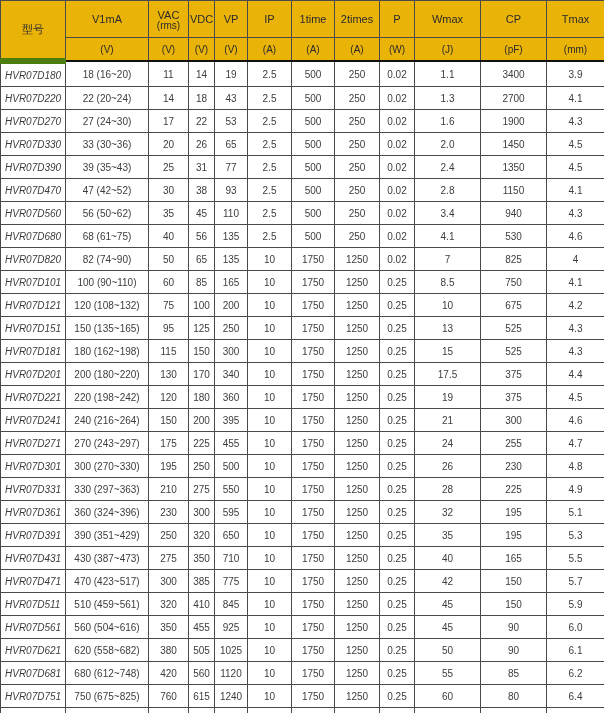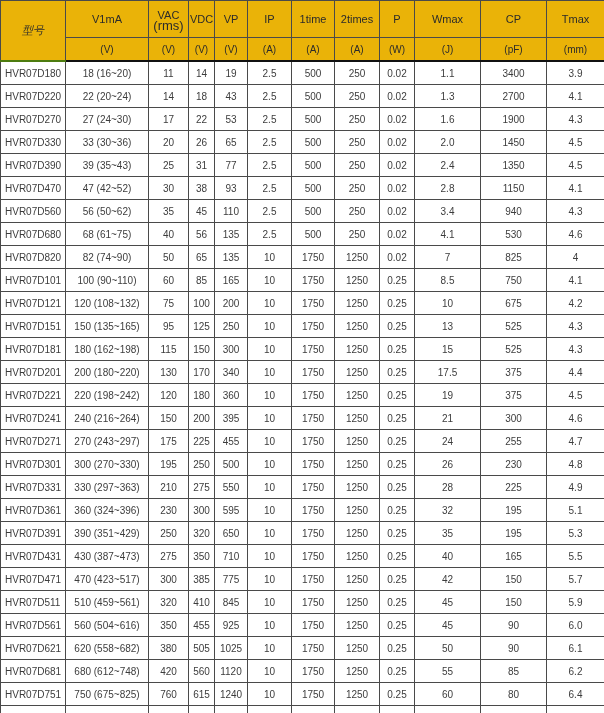--- a/index.html
+++ b/index.html
@@ -39,31 +39,32 @@
     white-space: nowrap;
   }
   thead th {
     background: #eab308;
     font-weight: normal;
     font-size: 11px;
     color: #2b2b2b;
   }
   thead tr.names th { height: 36px; }
   thead tr.units th { height: 22px; font-size: 10px; border-bottom: 2px solid #111111; }
-  th.model-h { border-bottom: 2px solid #4d7c0f; font-style: italic; }
-  .hsub { display: block; font-size: 13px; line-height: 9px; }
+  th.model-h { border-bottom: 6px solid #4d7c0f; }
+  .hsub { display: block; font-size: 10px; line-height: 9px; }
   tbody td {
     background: #ffffff;
     font-size: 10px;
     color: #3c3c3c;
     height: 22px;
   }
   tbody td.model {
     text-align: left;
     padding-left: 4px;
+    font-style: italic;
   }
   tbody tr:last-child td { border-bottom: 2px solid #111111; }
   table.spec { border: 1px solid #333333; }
 </style>
 </head>
 <body>
 
 <div class="page">
   <table class="spec">
     <colgroup>

